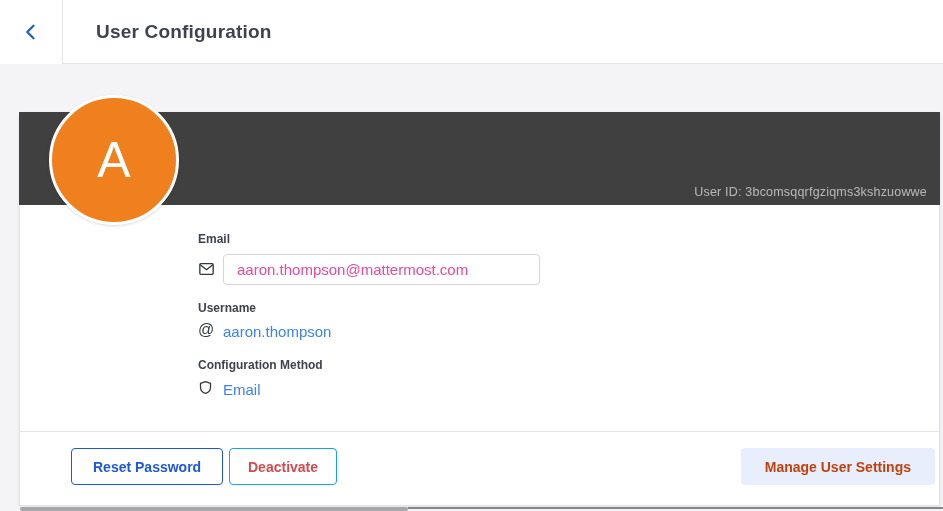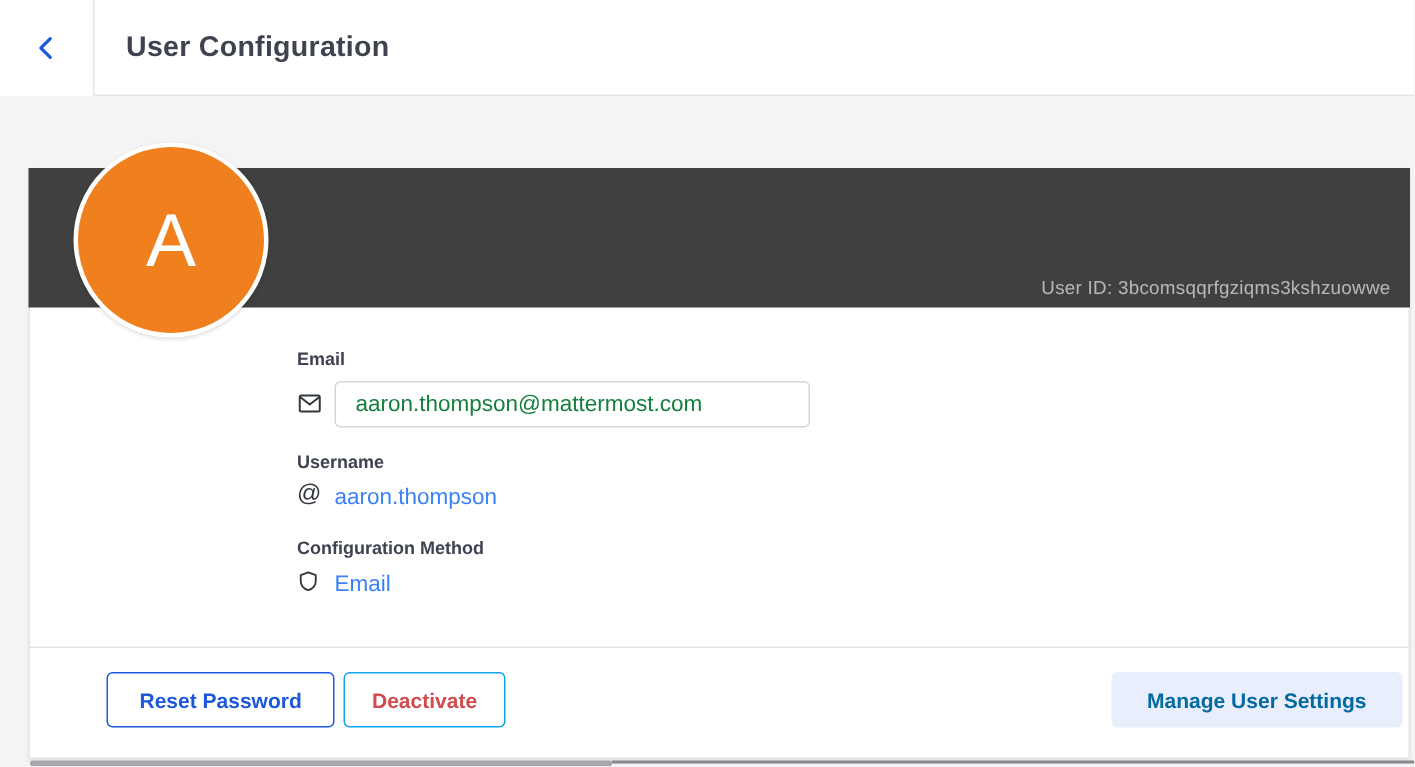--- a/index.html
+++ b/index.html
@@ -14,21 +14,21 @@
   .header {
     position:absolute; top:0; left:0; width:943px; height:64px;
     background:#ffffff; border-bottom:1px solid #e5e5e9;
   }
   .back-btn {
     position:absolute; left:0; top:0; width:63px; height:64px;
     display:flex; align-items:center; justify-content:center;
     border-right:1px solid #e5e5e9; background:#fff; cursor:pointer;
   }
   .page-title {
-    position:absolute; left:84px; top:0; height:64px;
+    position:absolute; left:96px; top:0; height:64px;
     display:flex; align-items:center;
     font-size:19px; font-weight:700; color:#3f4350; letter-spacing:.2px;
   }
 
   
   .card {
     position:absolute; left:19px; top:112px; width:921px; height:394px;
     background:#ffffff; border:1px solid #e3e3e7; border-top:none;
     box-shadow:0 1px 3px rgba(0,0,0,.08);
   }
@@ -59,42 +59,42 @@
 
   .field-icon { position:absolute; left:178px; color:#33383f; }
   .icon-mail   { top:149px; }
   .icon-at     { top:209px; font-size:16px; font-weight:400; }
   .icon-shield { top:267px; }
 
   .email-input {
     position:absolute; left:203px; top:142px; width:317px; height:31px;
     border:1px solid #d5d5da; border-radius:4px; background:#fff;
     padding:0 13px; font-family:"Liberation Sans",sans-serif;
-    font-size:15px; color:#15803d; outline:none;
+    font-size:15px; color:#ec4899; outline:none;
   }
   .field-value {
     position:absolute; left:203px; font-size:15px; color:#3b82f6;
   }
   .val-user { top:211px; }
   .val-auth { top:269px; }
 
   
   .divider {
     position:absolute; left:-1px; top:319px; width:921px; height:1px;
     background:#e4e4e8;
   }
   .btn {
     position:absolute; top:336px; height:37px; border-radius:4px;
     display:flex; align-items:center; justify-content:center;
     font-family:"Liberation Sans",sans-serif;
     font-size:14px; font-weight:700; cursor:pointer; background:#fff;margin-left:31px;
   }
   .btn-reset      { left:20px;  padding:0 21px; border:1px solid #1c58d9; color:#1c58d9; }
   .btn-deactivate { left:178px; padding:0 18px; border:1px solid #0ea5e9; color:#d24b4e; }
-  .btn-manage     { right:4px;  padding:0 24px; border:none; background:#e8eefb; color:#0369a1; }
+  .btn-manage     { right:4px;  padding:0 24px; border:none; background:#e8eefb; color:#c2410c; }
 
   
   .hscroll-thumb {
     position:absolute; left:20px; top:507px; width:388px; height:4px;
     background:#a8a8ac; border-radius:2px;
   }
   .hscroll-line {
     position:absolute; left:408px; top:507px; width:535px; height:2px;
     background:#87878b;
   }

